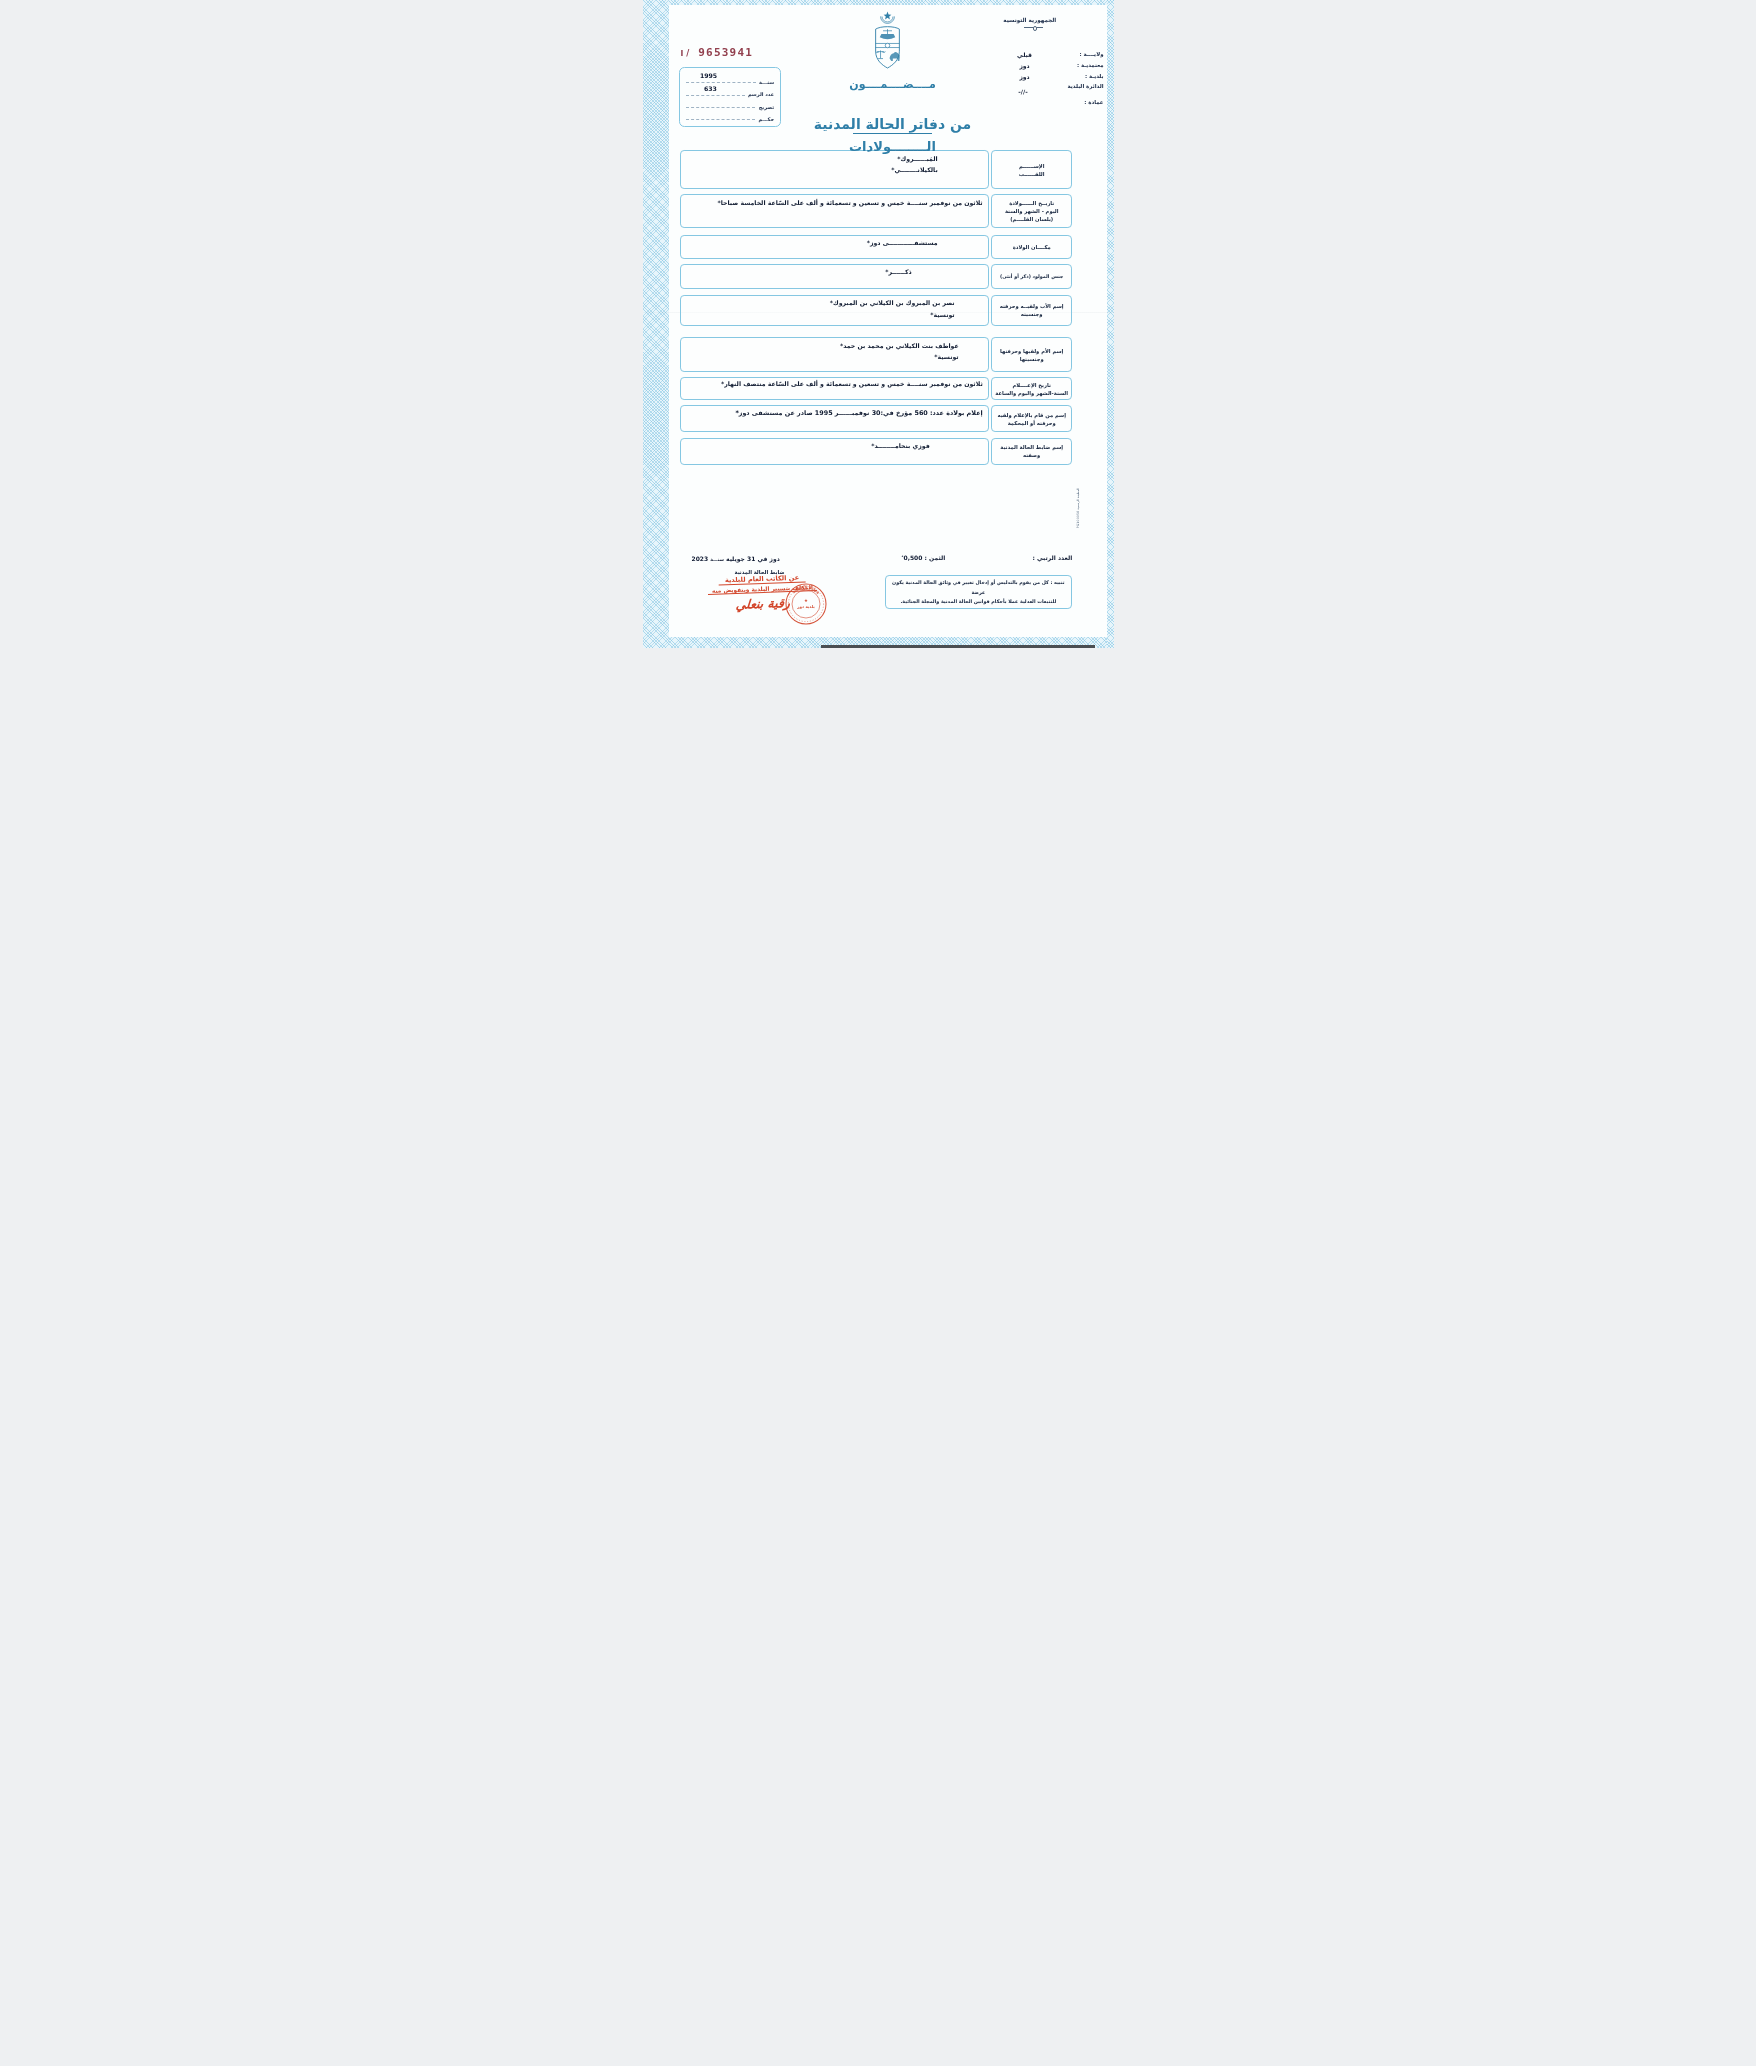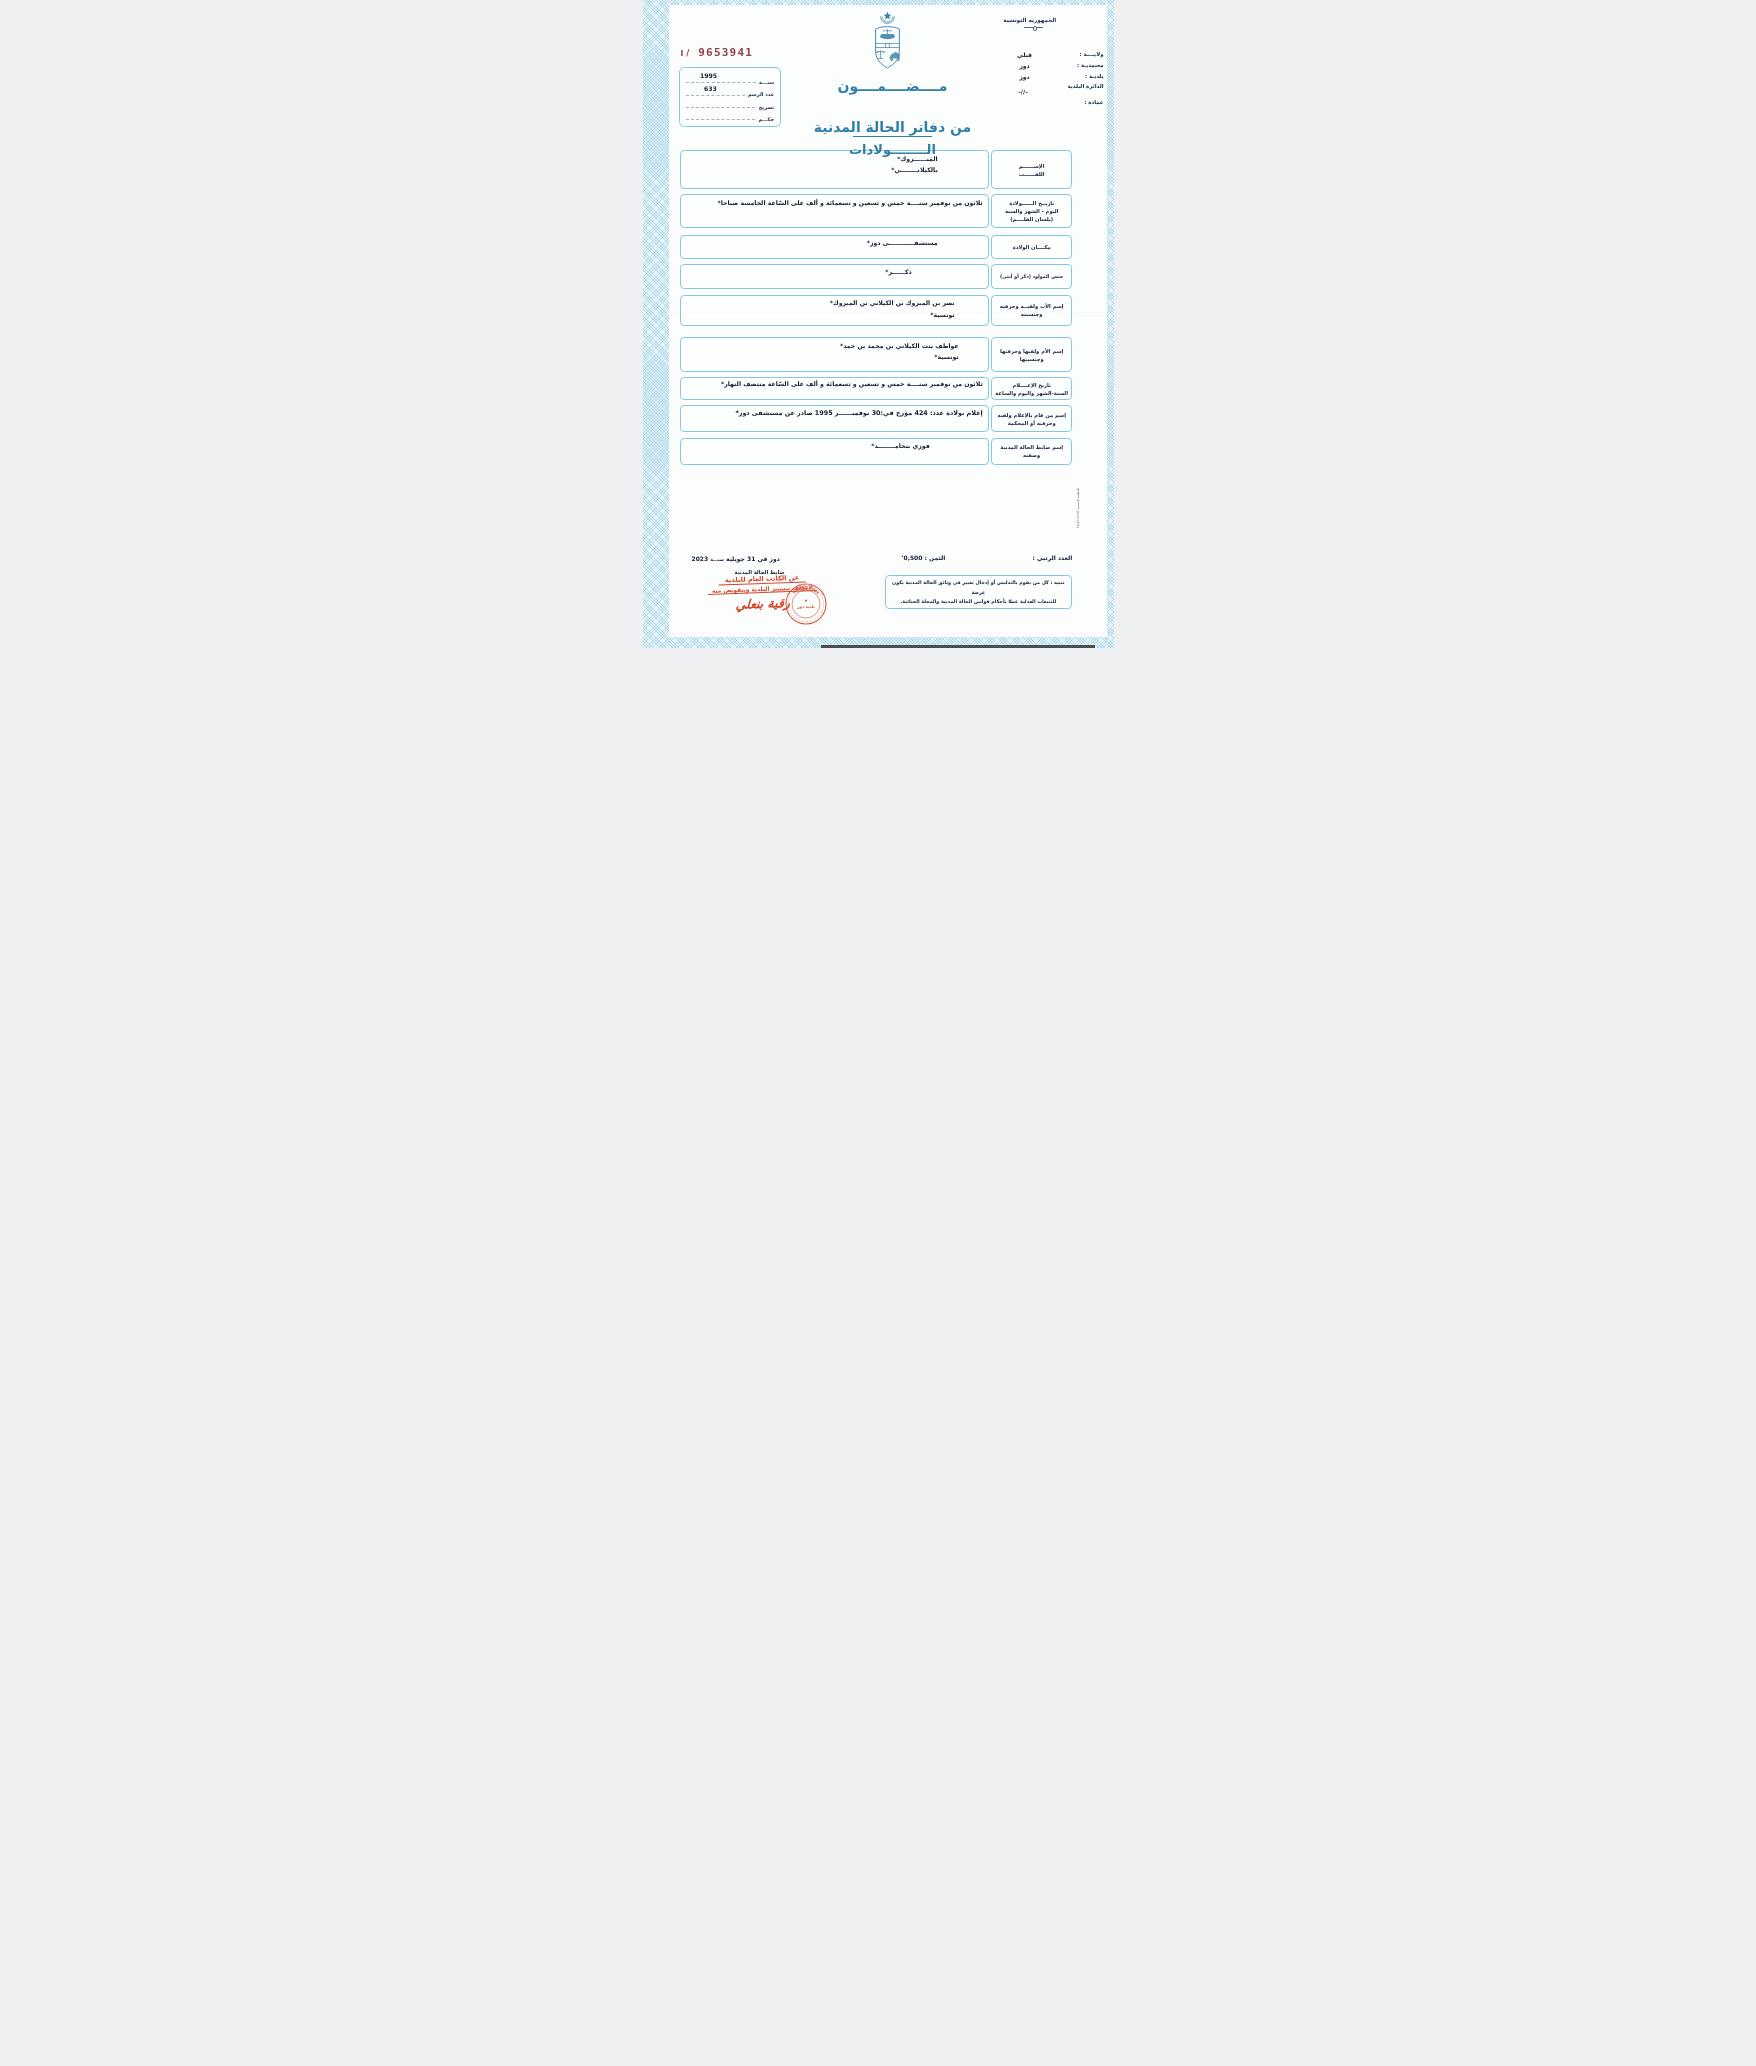--- a/index.html
+++ b/index.html
@@ -59,21 +59,21 @@
   .reg-row{display:flex;align-items:flex-end;height:12.4px;}
   .reg-label{font-size:5px;font-weight:bold;color:#22334f;padding-left:3.3px;}
   .reg-fill{flex:1;border-bottom:0.7px dashed #9fb3c4;margin-bottom:1.7px;}
   .reg-value{position:absolute;font-size:6.2px;font-weight:bold;color:#101b33;}
   .reg-value.v1{top:3.3px;left:20px;}
   .reg-value.v2{top:16.5px;left:24px;}
 
   .emblem{position:absolute;top:5px;left:193px;}
 
   .doc-title{position:absolute;top:73px;left:132px;width:178px;text-align:center;color:#2f7fa8;}
-  .doc-title .t1{font-size:14px;font-weight:bold;letter-spacing:0.4px;}
+  .doc-title .t1{font-size:11px;font-weight:bold;letter-spacing:0.4px;}
   .doc-title .t2{font-size:14px;font-weight:bold;margin-top:17px;position:relative;display:inline-block;}
   .doc-title .t2::after{content:"";position:absolute;bottom:-1.2px;left:25%;right:25%;
     border-bottom:0.7px solid #2f7fa8;}
   .doc-title .t3{font-size:13px;font-weight:bold;margin-top:6.6px;}
 
   
   .sheet{padding:0 33px 0 8.3px;}
   .trow{display:flex;gap:2.5px;direction:rtl;}
   .cell{border:0.7px solid #85c7e2;border-radius:4.1px;background:rgba(255,255,255,.35);}
   .cell-label{width:81px;display:flex;flex-direction:column;justify-content:center;
@@ -291,21 +291,21 @@
           <div>ثلاثون من نوفمبر سنــــة خمس و تسعين و تسعمائة و ألف  على السّاعة منتصف النهار*</div>
         </div>
       </div>
 
       <div class="trow mb14">
         <div class="cell cell-label h64">
           <div>إسم من قام بالإعلام ولقبه</div>
           <div>وحرفته أو المحكمة</div>
         </div>
         <div class="cell cell-value h64" style="padding-top:1.7px;font-size:6.4px;">
-          <div>إعلام بولادة عدد: 424 مؤرخ في:30 نوفمبــــــر 1995  صادر عن مستشفى دوز*</div>
+          <div>إعلام بولادة عدد: 560 مؤرخ في:30 نوفمبــــــر 1995  صادر عن مستشفى دوز*</div>
         </div>
       </div>
 
       <div class="trow mb12">
         <div class="cell cell-label h66">
           <div>إسم ضابط الحالة المدنية</div>
           <div>وصفته</div>
         </div>
         <div class="cell cell-value h66 pr140">
           <div>فوزي بنحامــــــــد*</div>

